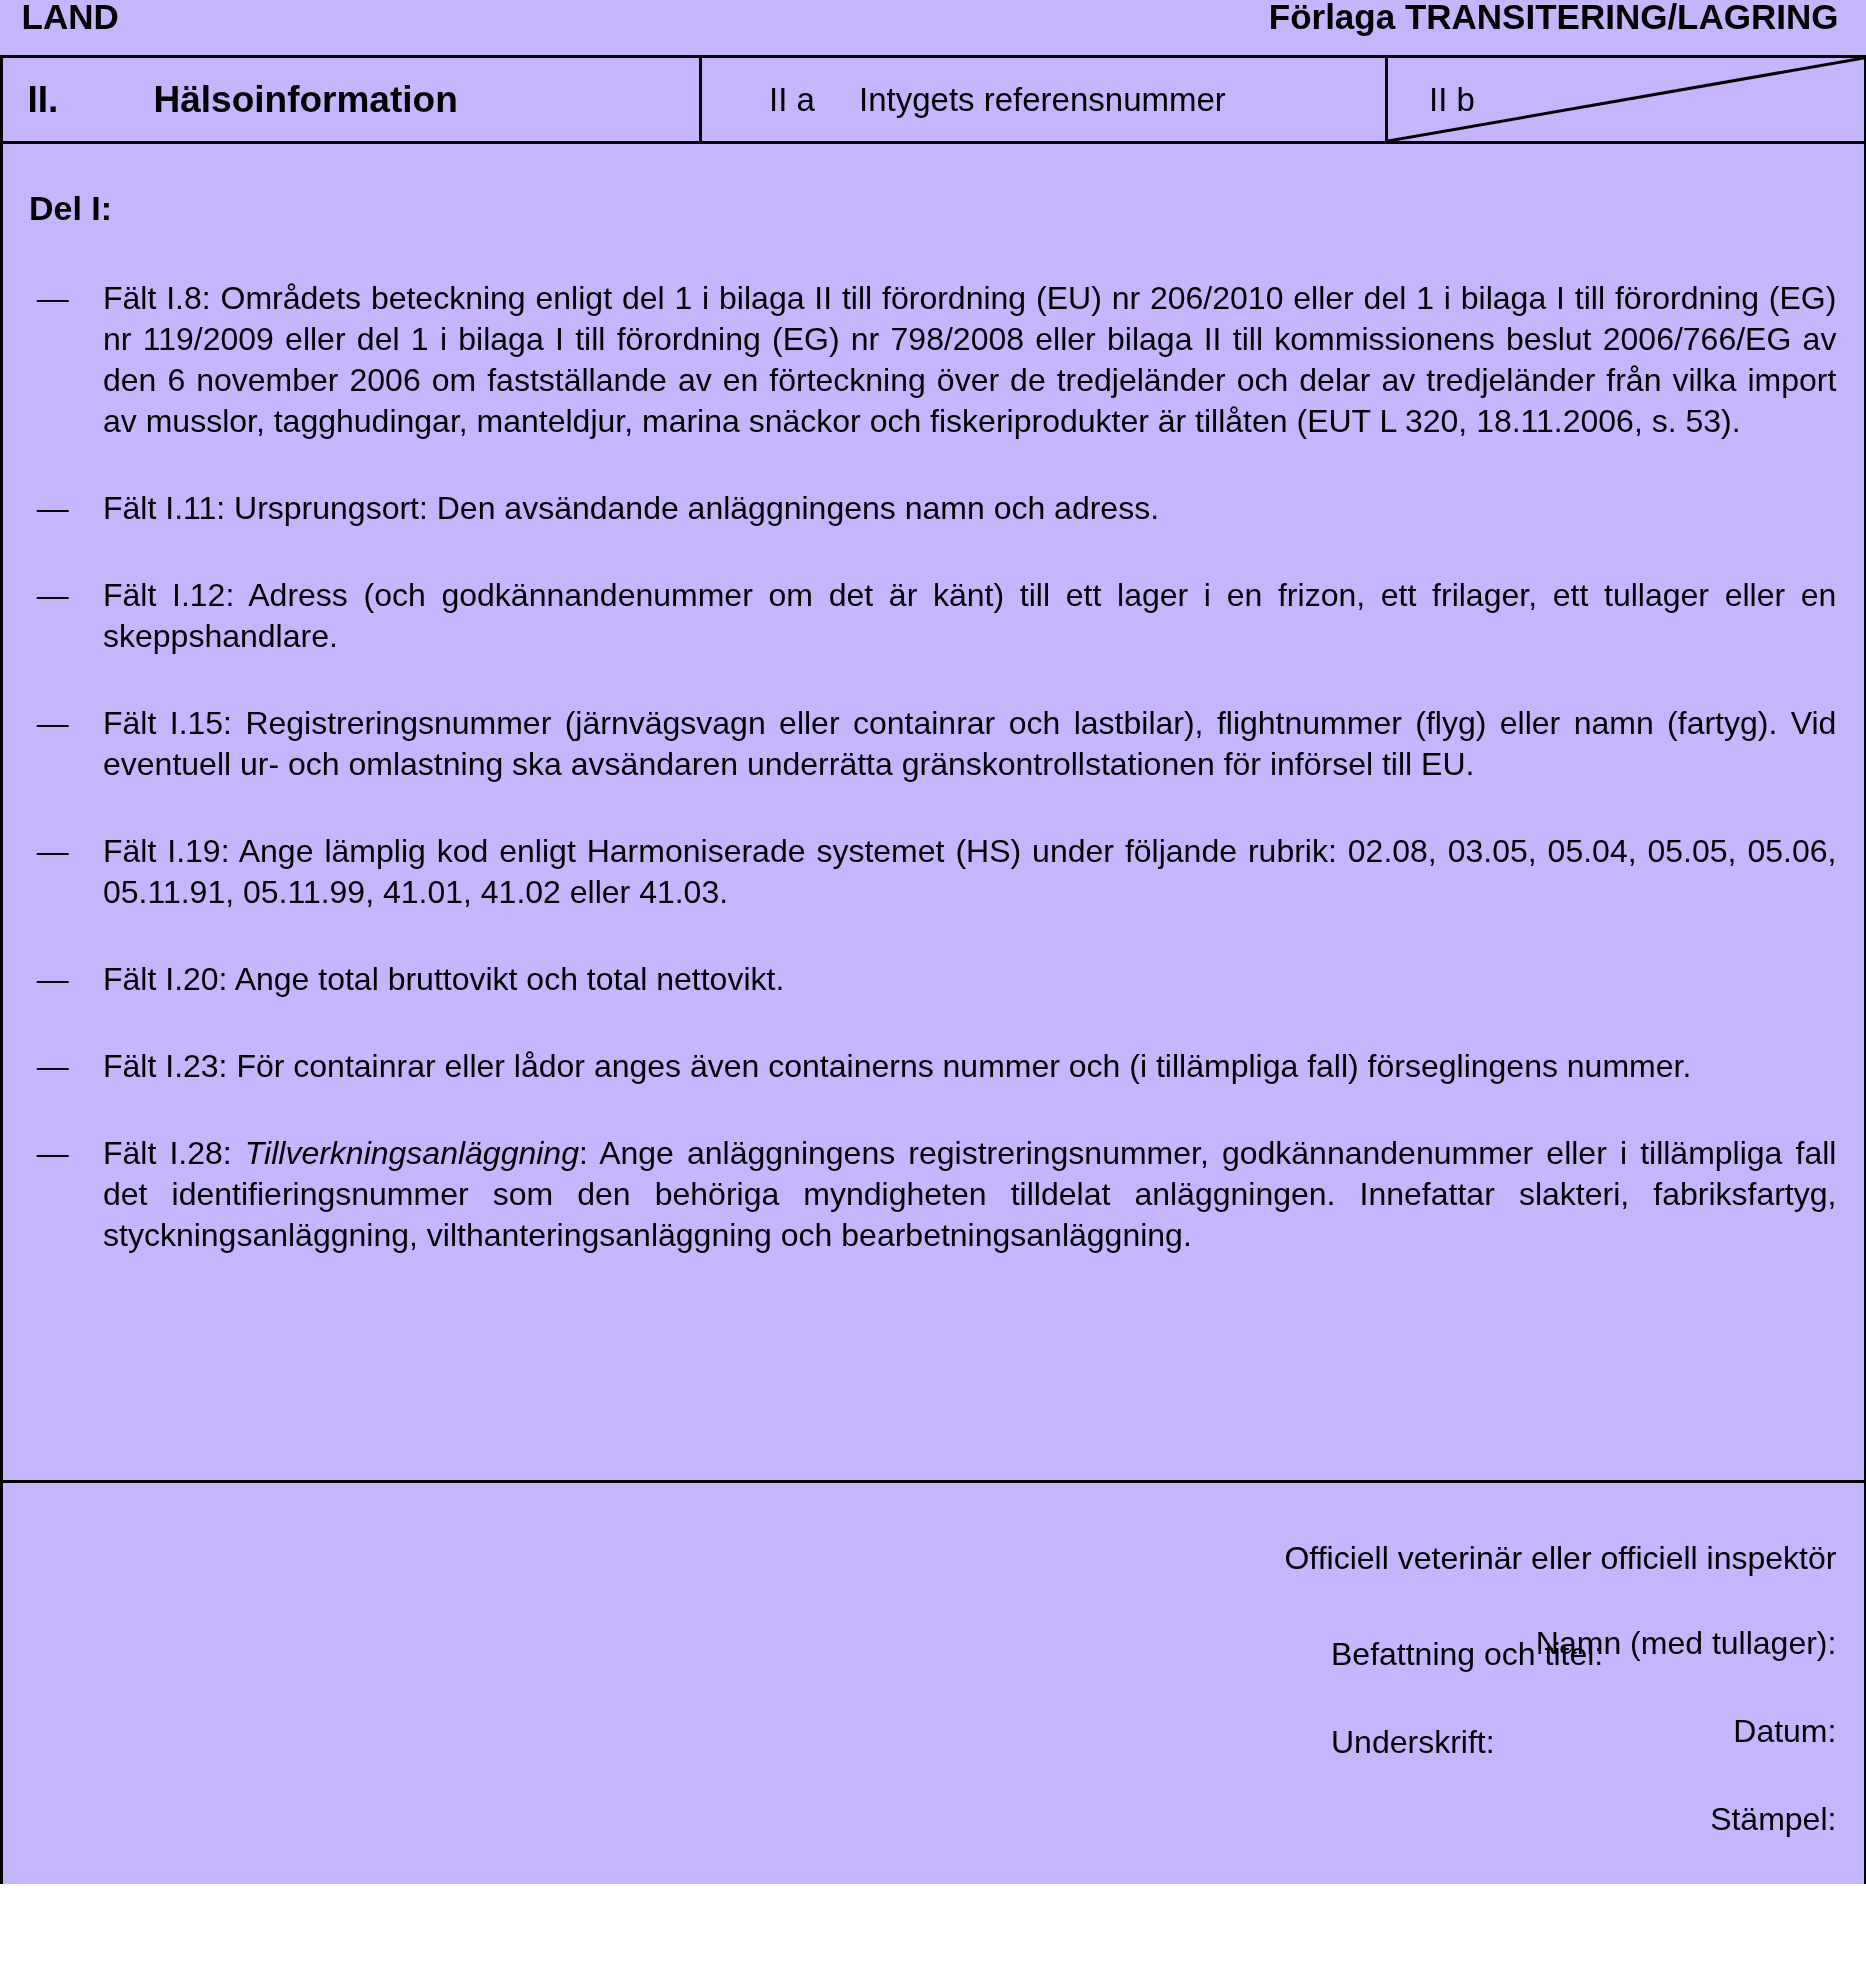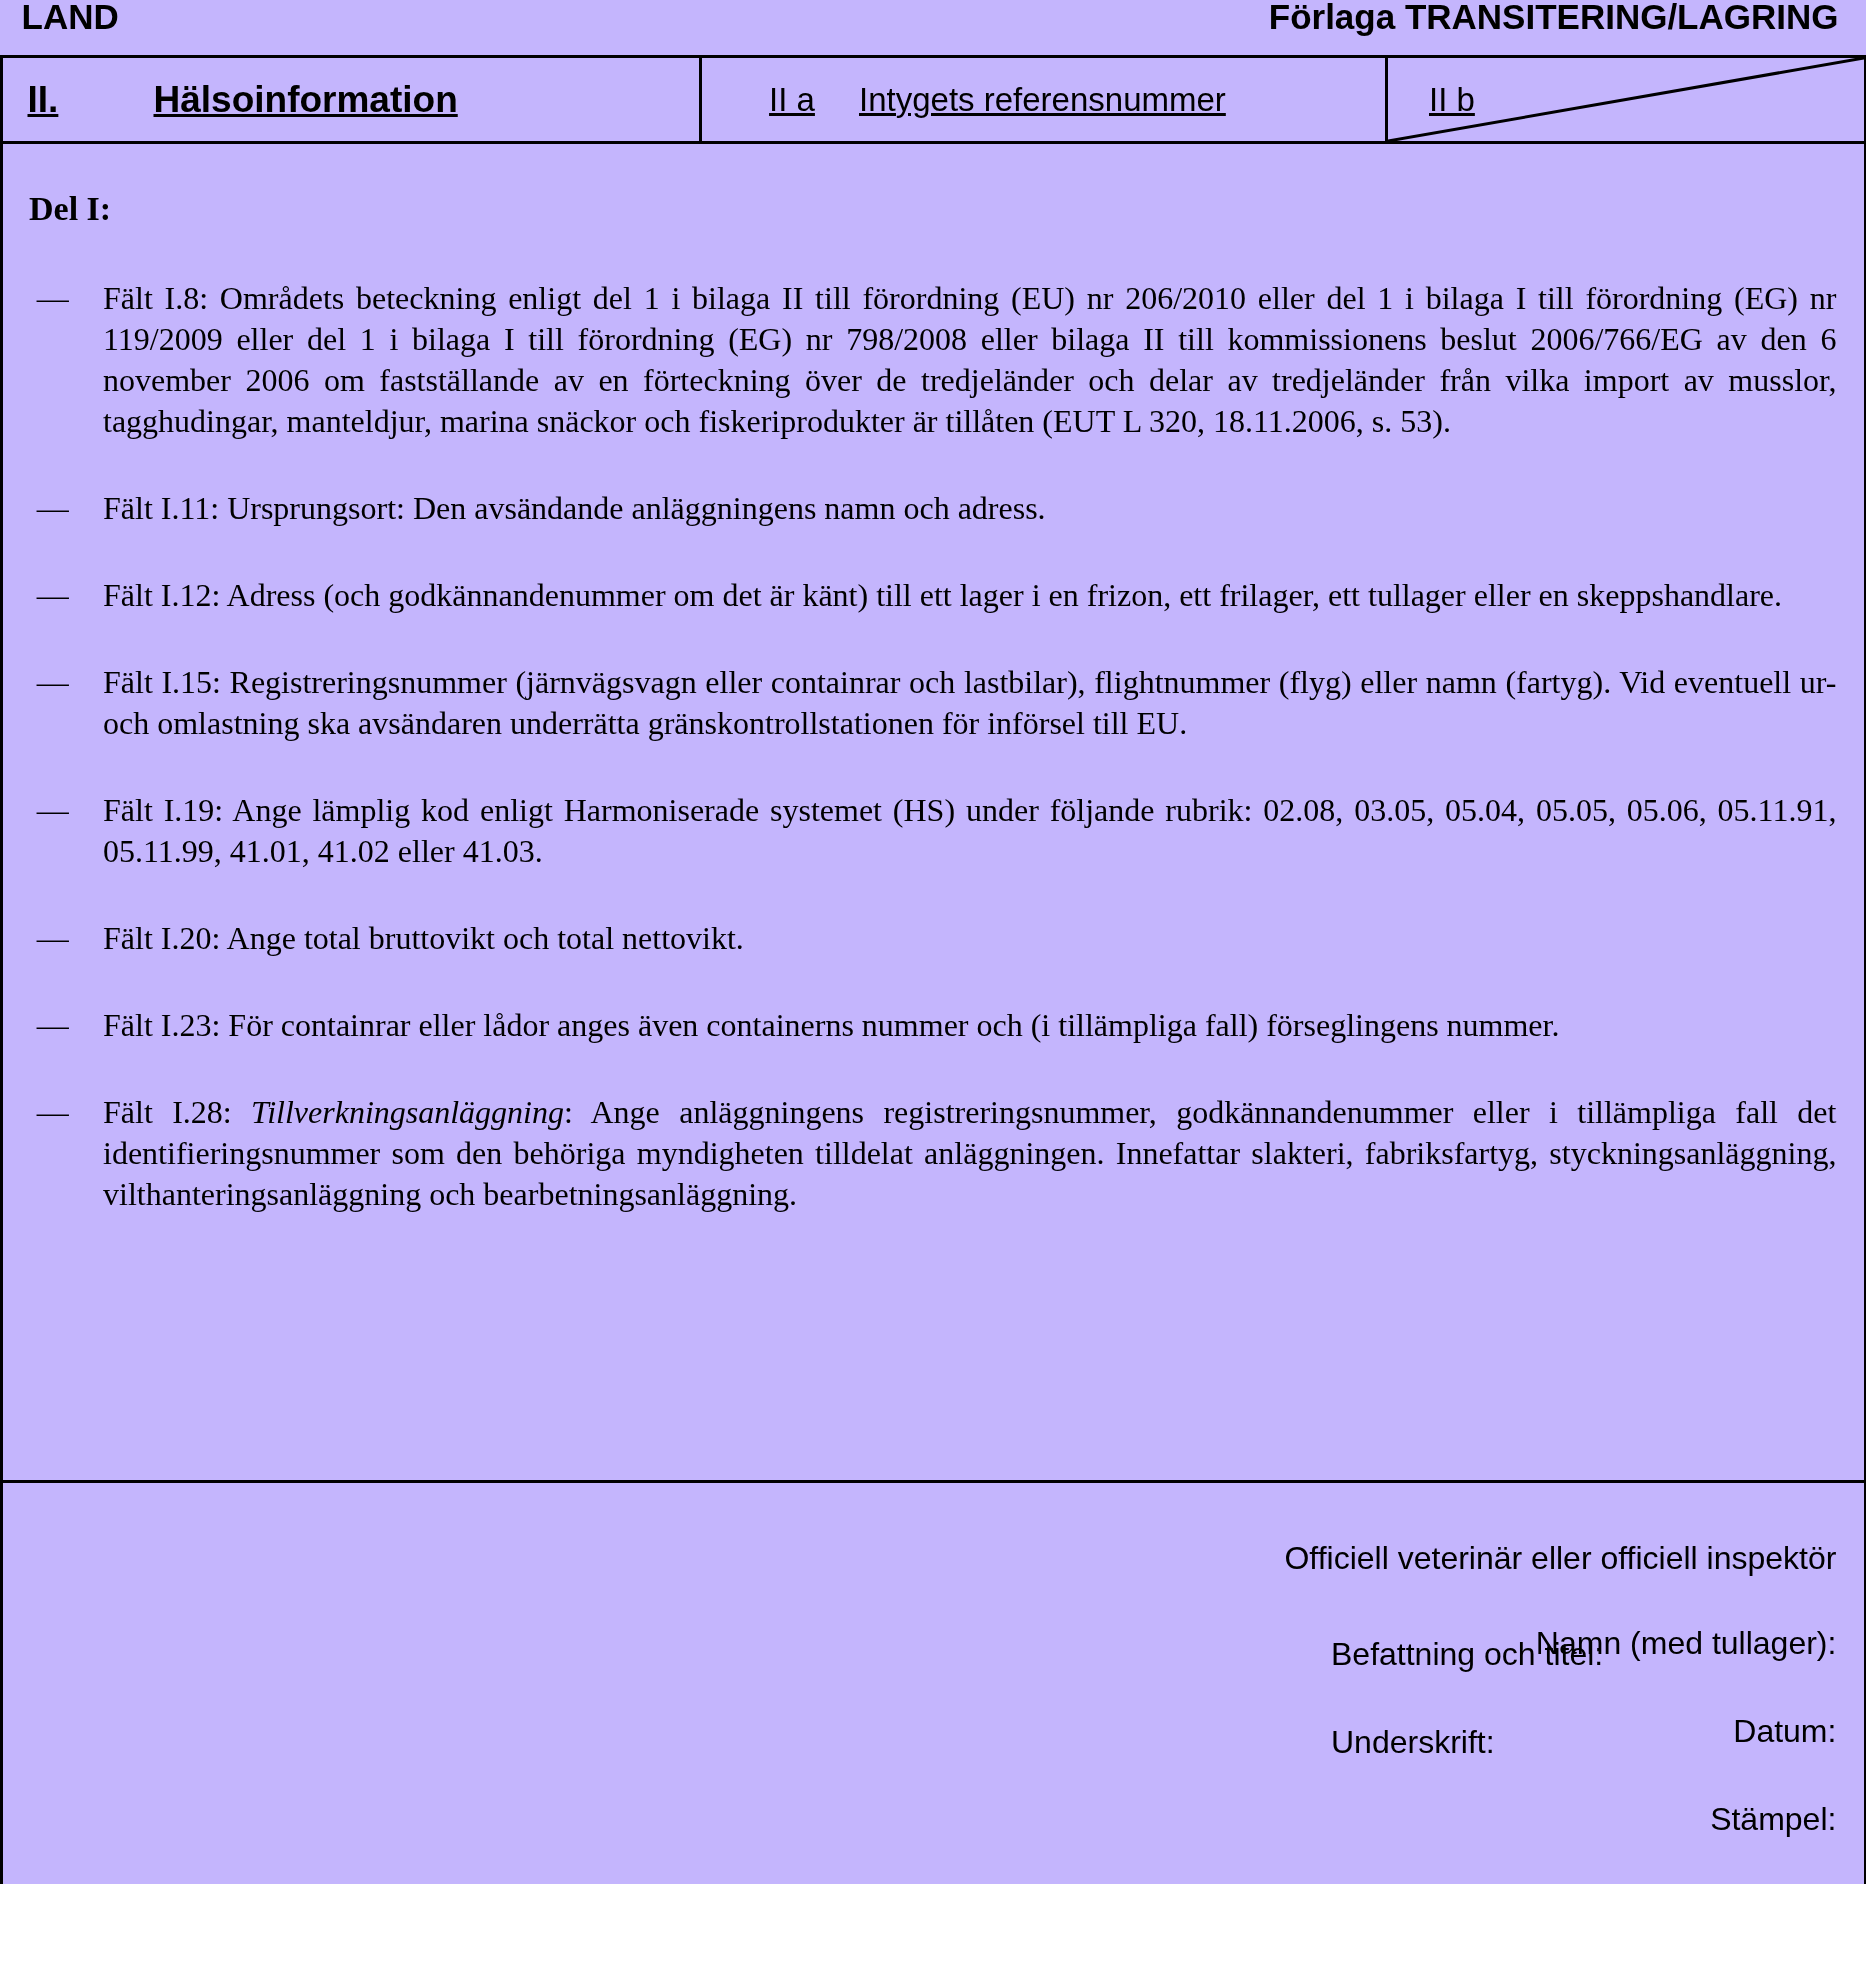--- a/index.html
+++ b/index.html
@@ -50,21 +50,20 @@
     box-sizing: border-box;
     border-bottom: 3.1px solid #000;
     display: flex;
     flex: 0 0 auto;
   }
   .hcell {
     box-sizing: border-box;
     display: flex;
     align-items: center;
     white-space: nowrap;
-    text-decoration: underline;
   }
   .hcell-1 {
     width: 699px;
     border-right: 3.1px solid #000;
     padding-left: 24.5px;
     font-weight: bold;
     font-size: 37px;
   }
   .hcell-1 .num { display: inline-block; width: 126px; }
   .hcell-2 {
@@ -92,21 +91,20 @@
   }
 
   
   .body-cell {
     flex: 0 0 auto;
     height: 1339px;
     box-sizing: border-box;
     border-bottom: 3.1px solid #000;
     padding: 44px 27.6px 0 26px;
     overflow: hidden;
-    font-family: Liberation Serif, serif;
   }
   .del-heading {
     font-weight: bold;
     font-size: 34px;
     line-height: 41px;
     margin: 0 0 49px 0;
   }
   .bullet {
     position: relative;
     padding-left: 74px;

